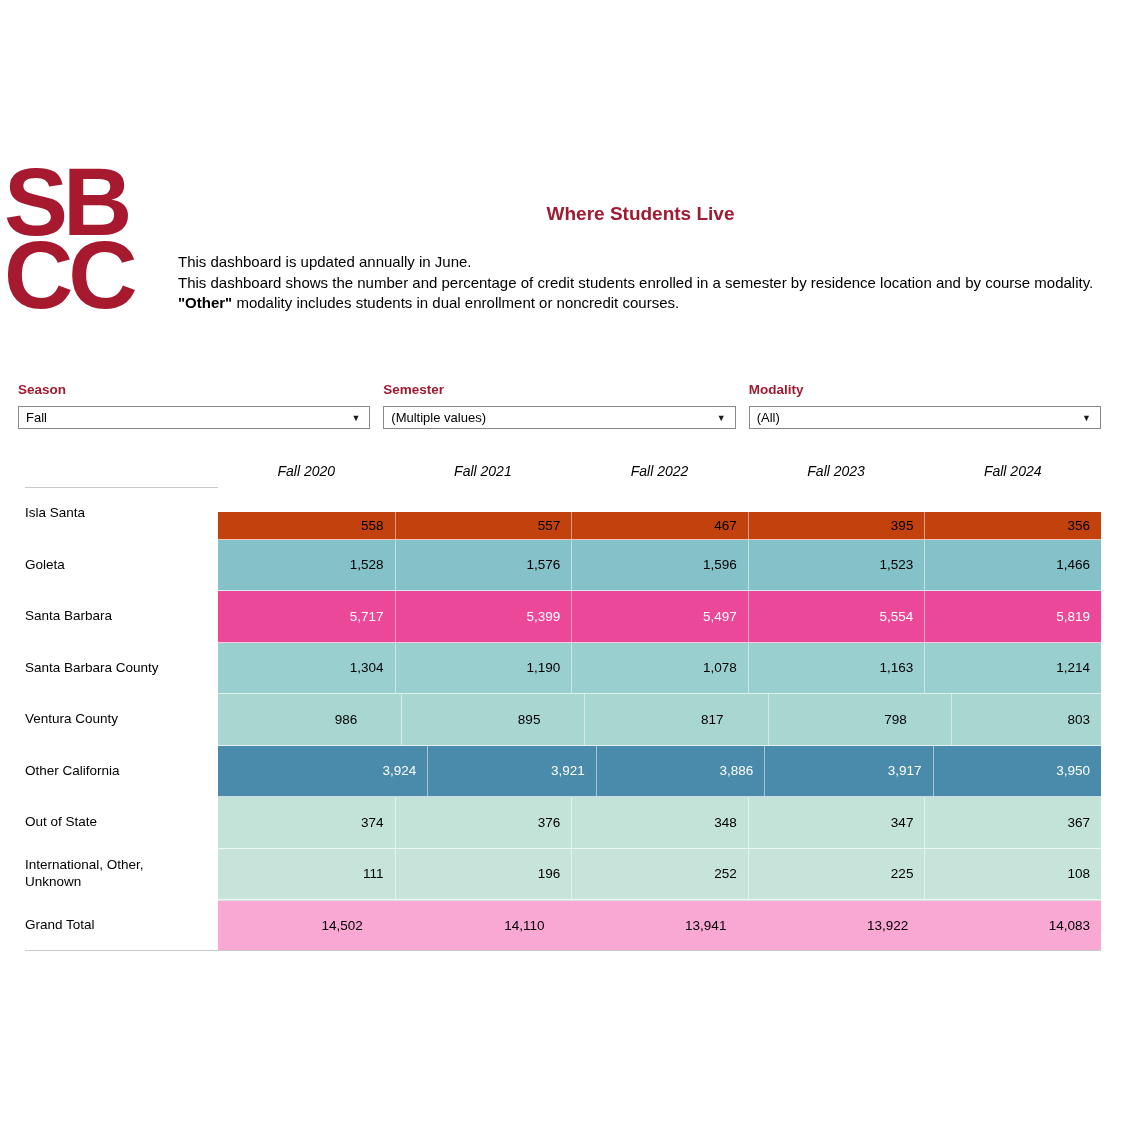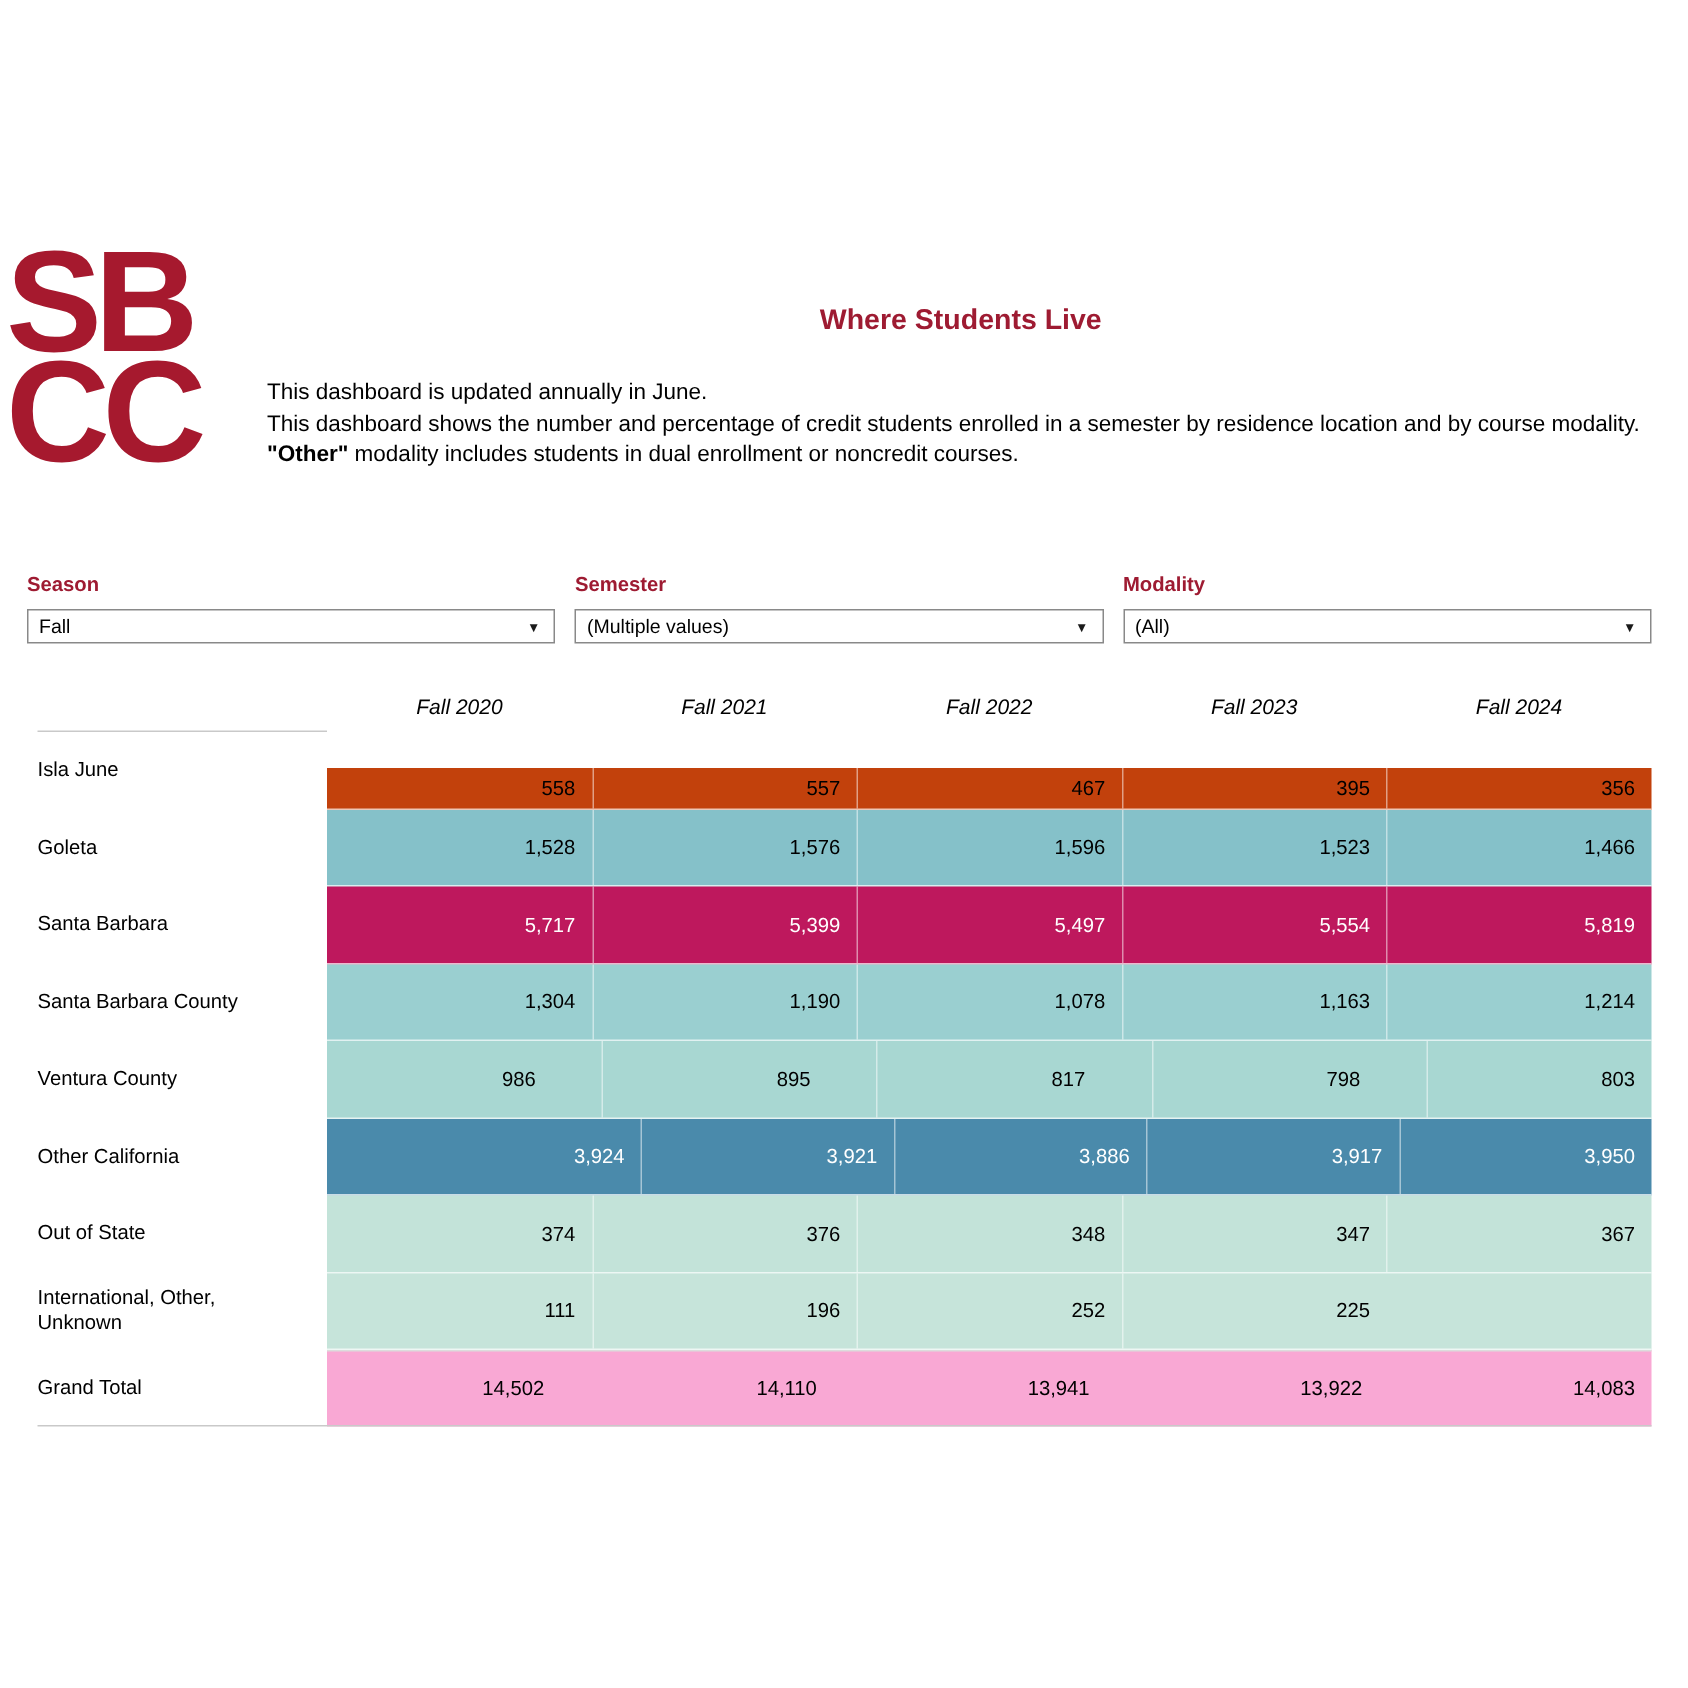--- a/index.html
+++ b/index.html
@@ -130,21 +130,21 @@
     <div class="chead-cells">
       <div class="chead">Fall 2020</div>
       <div class="chead">Fall 2021</div>
       <div class="chead">Fall 2022</div>
       <div class="chead">Fall 2023</div>
       <div class="chead">Fall 2024</div>
     </div>
   </div>
 
   <div class="trow">
-    <div class="rlabel">Isla June</div>
+    <div class="rlabel">Isla Santa</div>
     <div class="cells" style="background: #c2410c; color: rgb(0, 0, 0); margin-top: 24px;">
       <div class="cell">558</div>
       <div class="cell">557</div>
       <div class="cell">467</div>
       <div class="cell">395</div>
       <div class="cell">356</div>
     </div>
   </div>
 
   <div class="trow">
@@ -153,21 +153,21 @@
       <div class="cell">1,528</div>
       <div class="cell">1,576</div>
       <div class="cell">1,596</div>
       <div class="cell">1,523</div>
       <div class="cell">1,466</div>
     </div>
   </div>
 
   <div class="trow">
     <div class="rlabel">Santa Barbara</div>
-    <div class="cells" style="background: #be185d; color: rgb(255, 255, 255);">
+    <div class="cells" style="background: #ec4899; color: rgb(255, 255, 255);">
       <div class="cell">5,717</div>
       <div class="cell">5,399</div>
       <div class="cell">5,497</div>
       <div class="cell">5,554</div>
       <div class="cell">5,819</div>
     </div>
   </div>
 
   <div class="trow">
     <div class="rlabel">Santa Barbara County</div>
@@ -213,20 +213,21 @@
     </div>
   </div>
 
   <div class="trow">
     <div class="rlabel">International, Other, Unknown</div>
     <div class="cells" style="background: rgb(198, 228, 218); color: rgb(0, 0, 0);">
       <div class="cell">111</div>
       <div class="cell">196</div>
       <div class="cell">252</div>
       <div class="cell">225</div>
+      <div class="cell">108</div>
     </div>
   </div>
 
   <div class="trow grandtotal">
     <div class="rlabel">Grand Total</div>
     <div class="cells">
       <div class="cell">14,502</div>
       <div class="cell">14,110</div>
       <div class="cell">13,941</div>
       <div class="cell">13,922</div>

